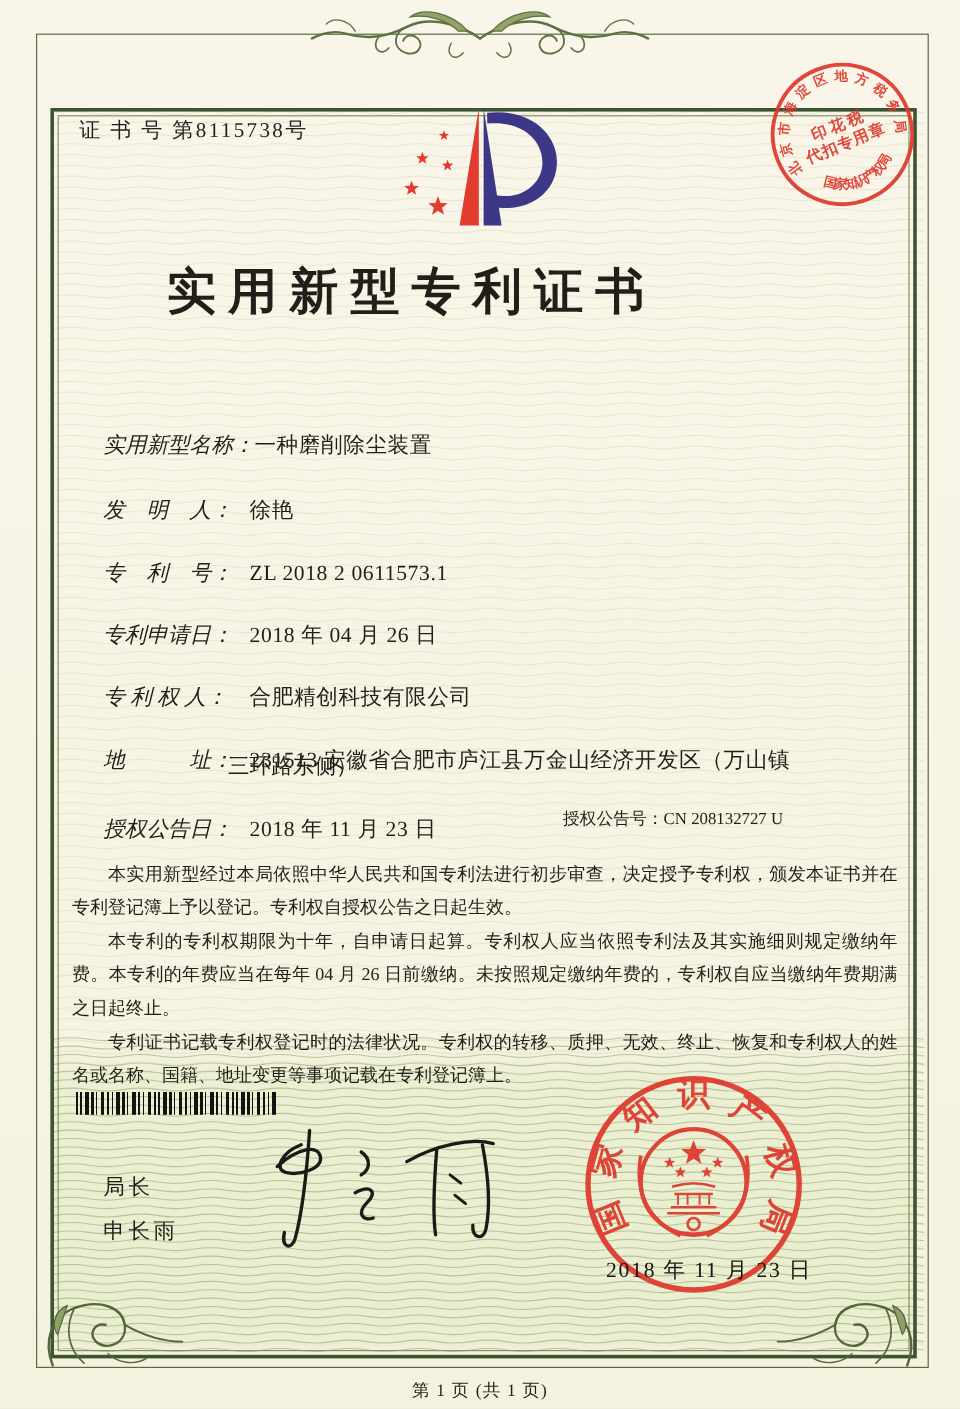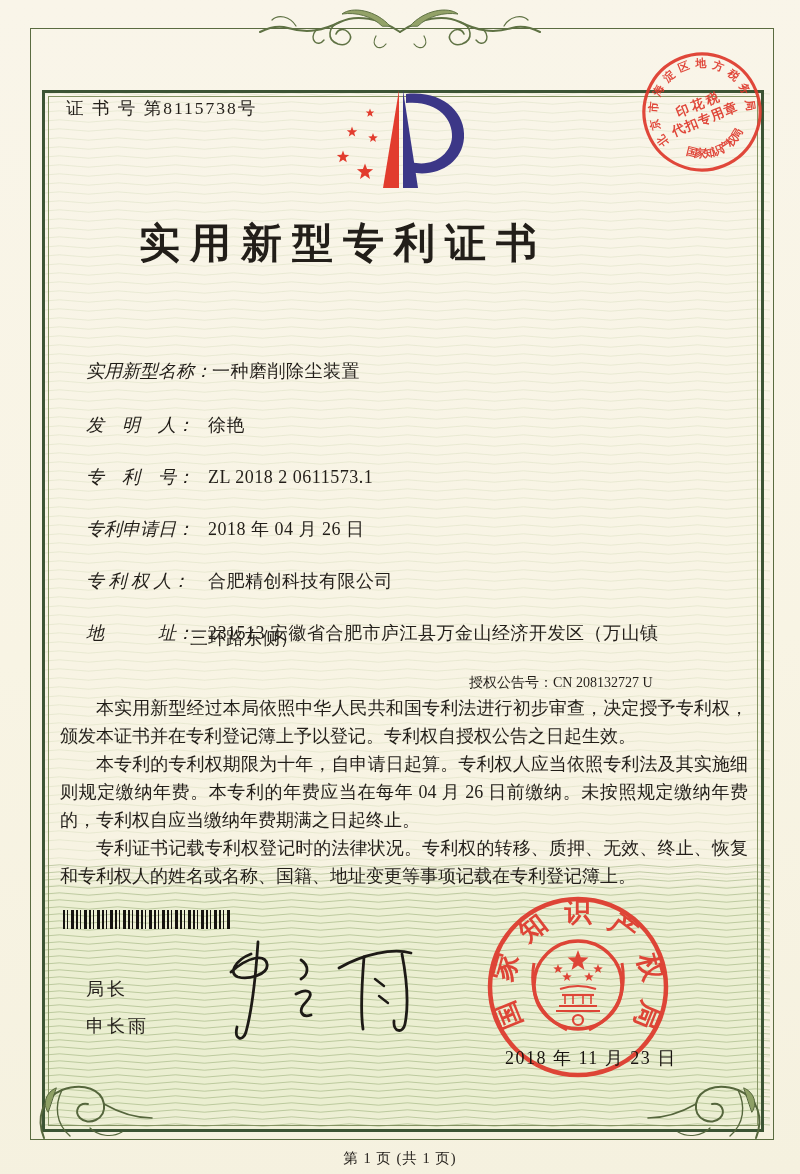--- a/index.html
+++ b/index.html
@@ -27,21 +27,21 @@
              background:linear-gradient(180deg,rgba(236,239,211,0) 0%,#ecefd3 14%,#eaeeD0 90%,rgba(236,239,211,.4) 100%);}
   
   .cert-no{left:66px;top:96px;font-size:17.5px;letter-spacing:2px;}
   .title{left:0;top:216px;width:676px;text-align:center;font-size:41px;font-weight:bold;
          letter-spacing:10px;text-indent:10px;}
   .field-row{left:68px;width:680px;font-size:18px;white-space:pre;}
   .field-label{display:inline-block;min-width:122px;font-style:italic;}
   .field-value{letter-spacing:.5px;}
   .addr2{left:190px;top:626px;font-size:18px;}
   .grant-no{left:455px;top:658px;font-size:14px;white-space:pre;}
-  .paras{left:60px;top:694px;width:688px;font-size:18px;line-height:28px;
+  .paras{left:60px;top:715px;width:688px;font-size:15px;line-height:28px;
          text-align:justify;}
   .paras p{margin:0;text-indent:2em;}
   .barcode{left:63px;top:910px;width:167px;height:19px;
     background:repeating-linear-gradient(90deg,#15130f 0 2px,transparent 2px 4px,#15130f 4px 5px,transparent 5px 8px,#15130f 8px 11px,transparent 11px 13px);}
   .officer{left:86px;font-family:var(--font-sans);font-weight:400;font-size:18px;letter-spacing:3px;}
   .seal-date{left:505px;top:1046px;font-size:18px;letter-spacing:1.5px;color:#181410;z-index:6;}
   .footer{left:0;top:1101px;width:800px;text-align:center;font-size:14.5px;letter-spacing:1px;margin-top:48px;}
   .ring-char{font-weight:bold;fill:var(--seal-red);}
   .stamp-center{fill:var(--seal-red);font-weight:bold;text-anchor:middle;}
 </style>
@@ -299,20 +299,23 @@
   <div class="abs field-row" style="top:496px">
     <span class="field-label">专利申请日：</span><span class="field-value">2018 年 04 月 26 日</span>
   </div>
   <div class="abs field-row" style="top:548px">
     <span class="field-label">专 利 权 人：</span><span class="field-value">合肥精创科技有限公司</span>
   </div>
   <div class="abs field-row" style="top:600px">
     <span class="field-label">地　　　址：</span><span class="field-value">231513 安徽省合肥市庐江县万金山经济开发区（万山镇</span>
   </div>
   <div class="abs addr2">三环路东侧）</div>
+  <div class="abs field-row" style="top:658px">
+    <span class="field-label">授权公告日：</span><span class="field-value">2018 年 11 月 23 日</span>
+  </div>
   <div class="abs grant-no">
     <span>授权公告号：</span><span>CN 208132727 U</span>
   </div>
 
   <div class="abs paras">
     <p>本实用新型经过本局依照中华人民共和国专利法进行初步审查，决定授予专利权，颁发本证书并在专利登记簿上予以登记。专利权自授权公告之日起生效。</p>
     <p>本专利的专利权期限为十年，自申请日起算。专利权人应当依照专利法及其实施细则规定缴纳年费。本专利的年费应当在每年 04 月 26 日前缴纳。未按照规定缴纳年费的，专利权自应当缴纳年费期满之日起终止。</p>
     <p>专利证书记载专利权登记时的法律状况。专利权的转移、质押、无效、终止、恢复和专利权人的姓名或名称、国籍、地址变更等事项记载在专利登记簿上。</p>
   </div>
 

